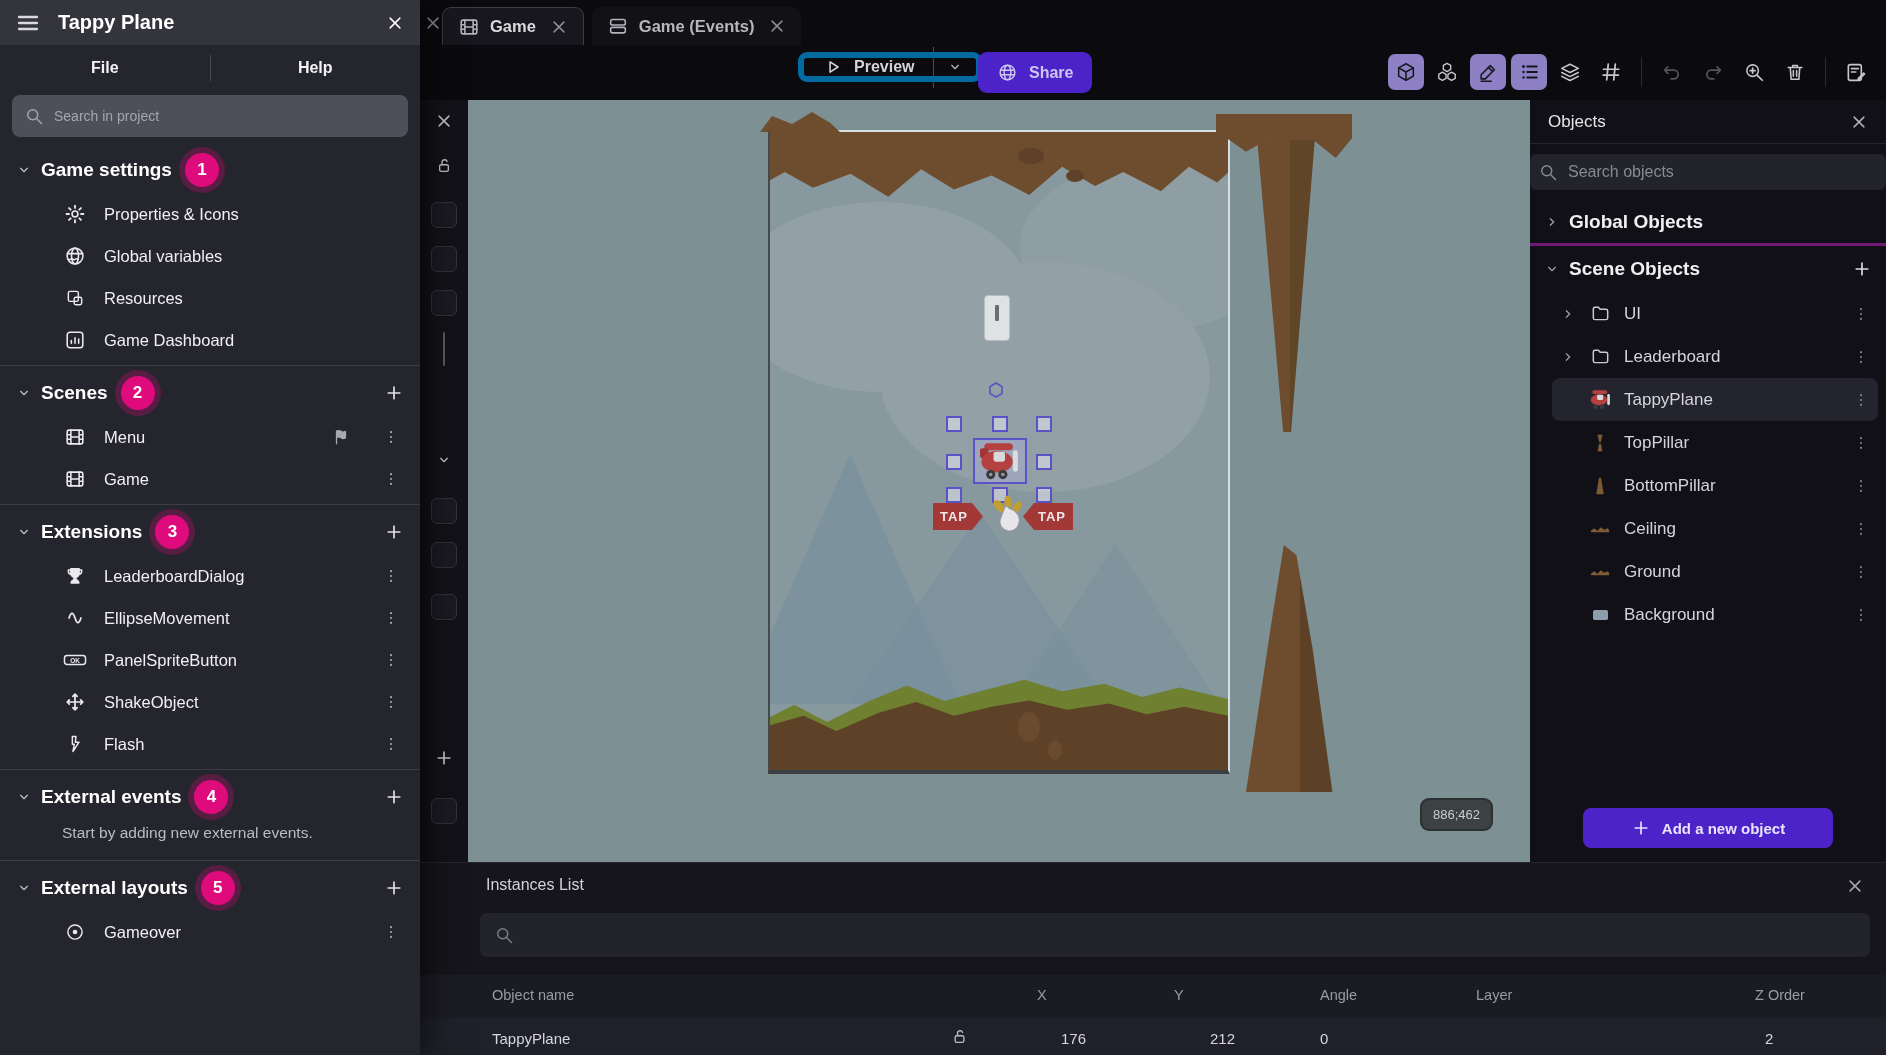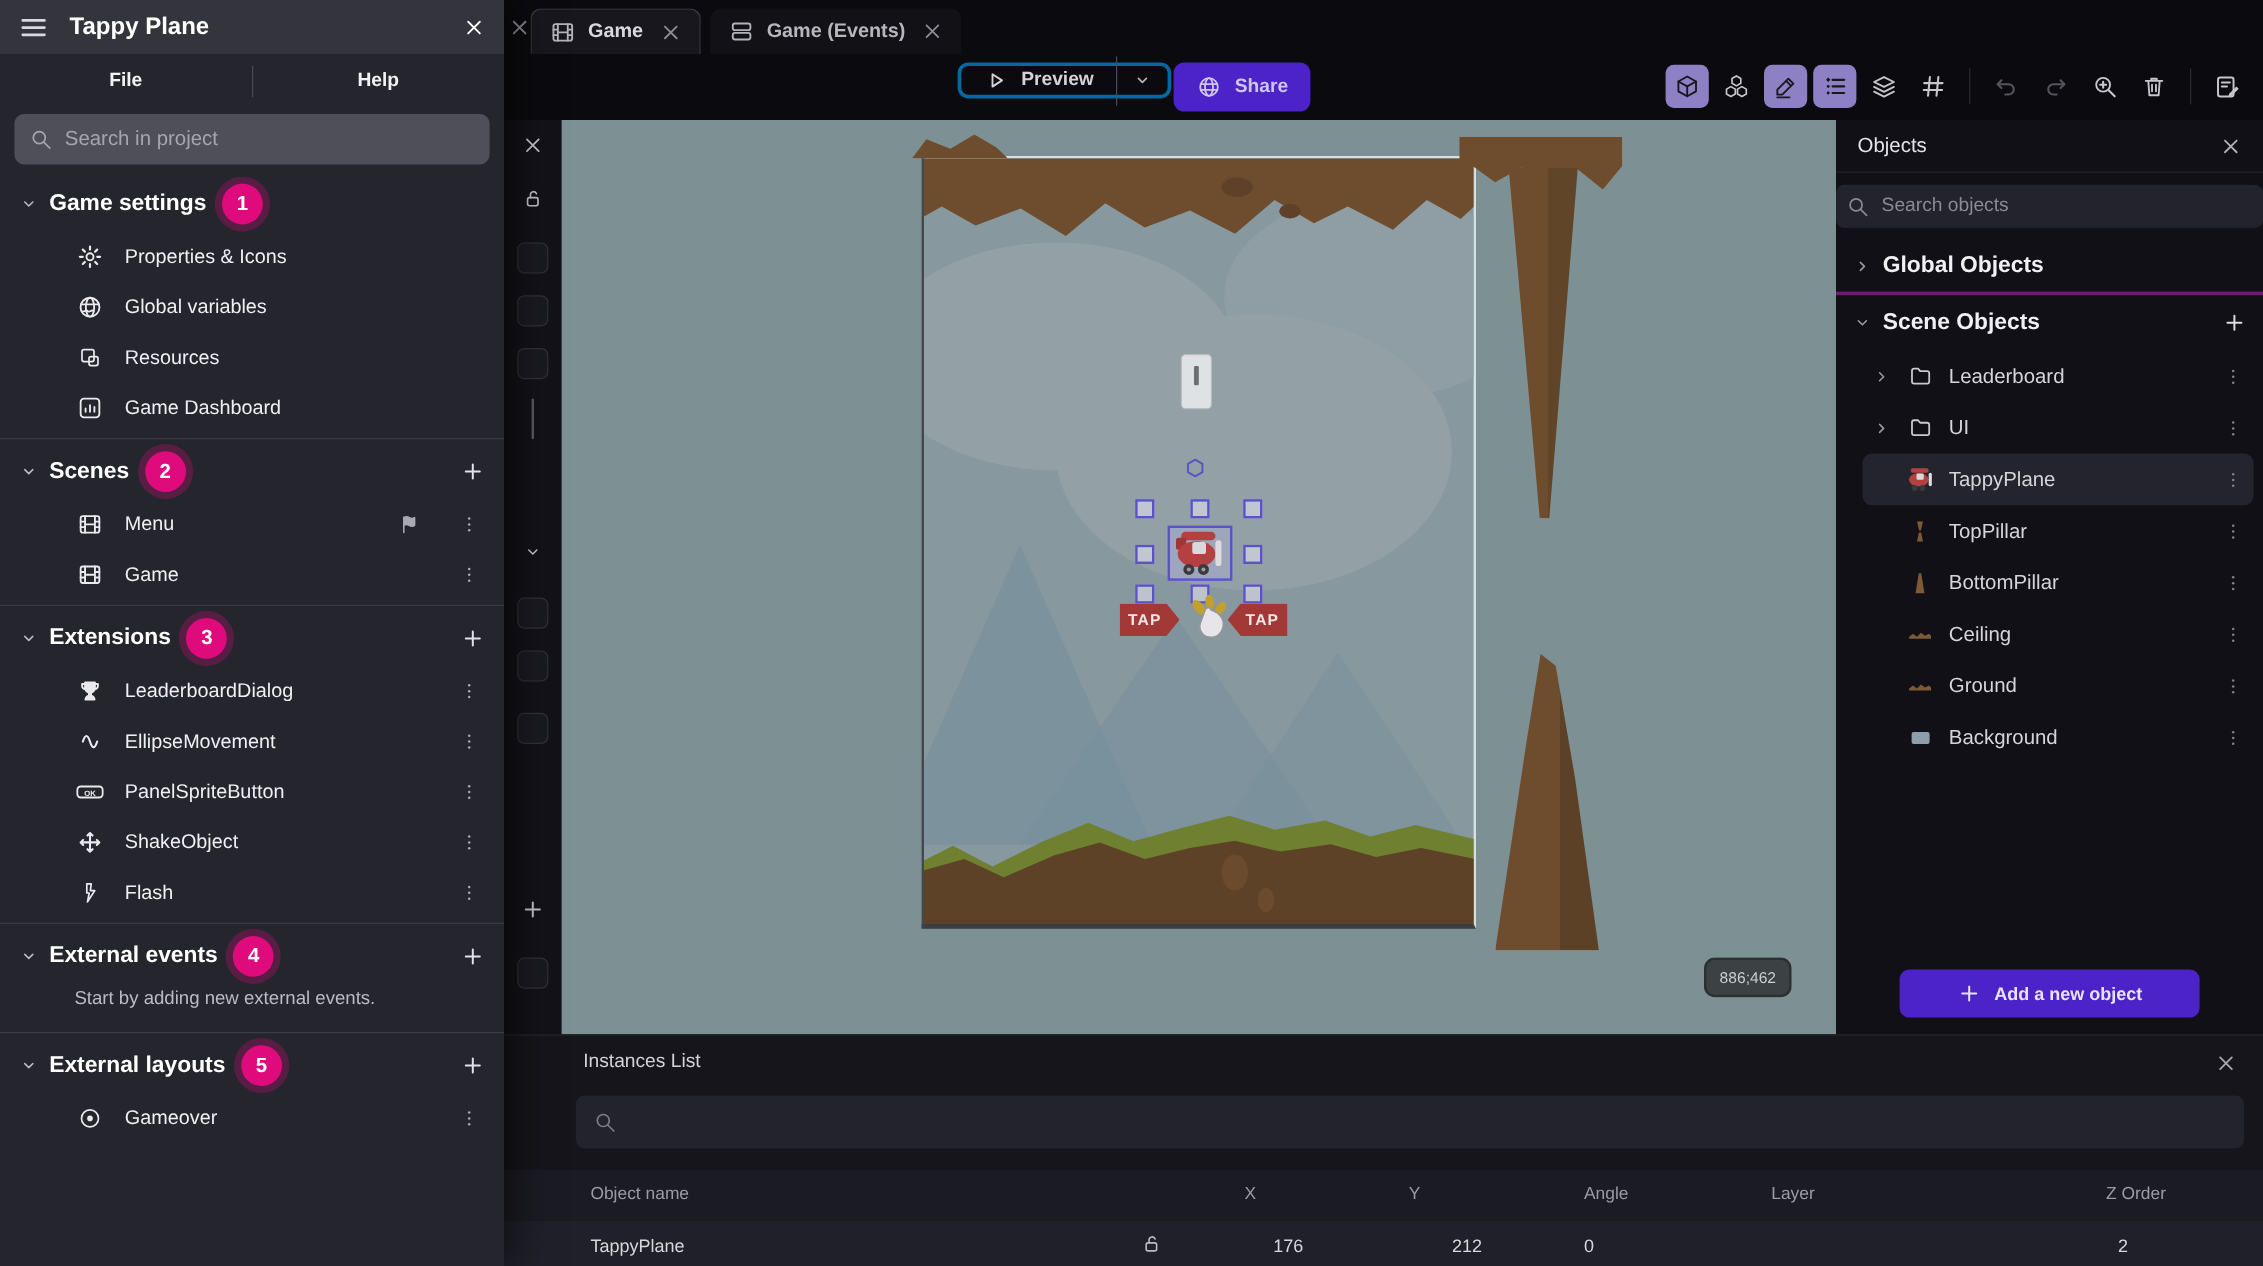--- a/index.html
+++ b/index.html
@@ -14,21 +14,21 @@
   .lpanel { position:absolute; left:0; top:0; width:420px; height:1055px; background:#25252d; z-index:30;
             box-shadow:10px 0 30px rgba(0,0,0,.5); display:flex; flex-direction:column; }
   .lp-header { height:45px; background:#34343d; display:flex; align-items:center; padding:0 16px; gap:18px; flex:none; }
   .lp-title { font-weight:bold; font-size:20px; color:#ffffff; flex:1; }
   .lp-close { color:#ffffff; cursor:pointer; }
   .lp-menu { display:flex; align-items:center; height:46px; flex:none; }
   .lp-menu-item { flex:1; text-align:center; font-weight:bold; font-size:16px; color:#f2f2f5; cursor:pointer; }
   .lp-menu-sep { width:1px; height:26px; background:#4a4a54; }
   .lp-search { margin:4px 12px 10px; height:42px; background:#4f4f5a; border-radius:8px; display:flex; align-items:center;
                padding:0 12px; gap:10px; color:#a5a5ae; flex:none; }
-  .lp-search input { background:transparent; border:none; outline:none; color:#e8e8ec; font-size:17px; width:100%; }
+  .lp-search input { background:transparent; border:none; outline:none; color:#e8e8ec; font-size:14px; width:100%; }
   .lp-search input::placeholder { color:#a5a5ae; }
   .lp-sections { flex:1; overflow:hidden; }
   .lp-div { border-top:1px solid #3c3c46; margin:4px 0; }
   .lp-sec { display:flex; align-items:center; min-height:46px; padding:0 16px; gap:9px; }
   .lp-sec .chev { color:#b9b9c2; }
   .lp-sec-label { font-weight:bold; font-size:19px; color:#ffffff; }
   .lp-badge { width:34px; height:34px; border-radius:50%; background:#df0b7c; color:#fff; font-weight:bold; font-size:17px;
               display:inline-flex; align-items:center; justify-content:center; margin-left:4px;
               box-shadow:0 0 0 6px rgba(223,11,124,.28); }
   .lp-add { color:#e2e2e8; cursor:pointer; }
@@ -42,21 +42,21 @@
   .hidden-tab-close { position:absolute; left:4px; top:14px; color:#8d8d96; }
   .tab { display:inline-flex; align-items:center; gap:10px; height:38px; padding:0 15px; margin-left:22px;
          color:#b6b6bd; font-size:16.5px; font-weight:600; border-radius:9px 9px 0 0; background:#111116; cursor:pointer; }
   .tab + .tab { margin-left:8px; }
   .tab.active { background:#17171d; border:1px solid #3d3d47; border-bottom:none; color:#d8d8dd; }
   .tab .ticon { color:#b3b3bb; }
   .tab .tclose { color:#8d8d96; margin-left:4px; }
 
   
   .toolbar { position:absolute; left:420px; right:0; top:45px; height:55px; background:#0b0b0f; }
-  .preview-wrap { position:absolute; left:378px; top:7px; height:30px; border:3px solid #0369a1; border-radius:9px;
+  .preview-wrap { position:absolute; left:378px; top:7px; height:30px; border:6px solid #0369a1; border-radius:9px;
                   display:flex; align-items:center; color:#d2d2d8; }
   .preview-main { display:flex; align-items:center; gap:11px; padding:0 19px; font-weight:bold; font-size:16px; cursor:pointer; }
   .preview-sep { width:1px; height:41px; background:#4a4a54; }
   .preview-chev { padding:0 13px; color:#b5b5bd; cursor:pointer; }
   .share-btn { position:absolute; left:558px; top:7px; height:41px; border-radius:9px; background:#4b23c9; color:#cfc5ee;
                display:flex; align-items:center; gap:11px; padding:0 19px; font-weight:bold; font-size:16px; cursor:pointer; }
   .ticons { position:absolute; right:12px; top:9px; display:flex; align-items:center; gap:5px; }
   .tbtn { width:36px; height:36px; border-radius:7px; display:flex; align-items:center; justify-content:center; color:#c6c6cd; cursor:pointer; }
   .tbtn.active { background:#8d80c4; color:#17171d; }
   .tbtn.dim { color:#54545c; }
@@ -454,42 +454,42 @@
         <span class="icon chev">
           <svg viewBox="0 0 24 24" width="16" height="16" fill="none" stroke="currentColor" stroke-width="1.7" stroke-linecap="round" stroke-linejoin="round">
             <path d="M9.5 7l5 5-5 5" stroke-width="2"></path>
           </svg>
         </span>
         <span class="icon oicon">
           <svg viewBox="0 0 24 24" width="21" height="21" fill="none" stroke="currentColor" stroke-width="1.7" stroke-linecap="round" stroke-linejoin="round">
             <path d="M3.8 6.8a2 2 0 0 1 2-2h3.8l2 2.4h6.6a2 2 0 0 1 2 2v7.8a2 2 0 0 1-2 2H5.8a2 2 0 0 1-2-2z"></path>
           </svg>
         </span>
-        <span>Leaderboard</span>
+        <span>UI</span>
         <span class="sp"></span>
         <span class="icon kebab">
           <svg viewBox="0 0 24 24" width="18" height="18" fill="none" stroke="currentColor" stroke-width="1.7" stroke-linecap="round" stroke-linejoin="round">
             <circle cx="12" cy="5.5" r="1.4" fill="currentColor" stroke="none"></circle>
             <circle cx="12" cy="12" r="1.4" fill="currentColor" stroke="none"></circle>
             <circle cx="12" cy="18.5" r="1.4" fill="currentColor" stroke="none"></circle>
           </svg>
         </span>
       </div>
       <div class="obj-row">
         <span class="icon chev">
           <svg viewBox="0 0 24 24" width="16" height="16" fill="none" stroke="currentColor" stroke-width="1.7" stroke-linecap="round" stroke-linejoin="round">
             <path d="M9.5 7l5 5-5 5" stroke-width="2"></path>
           </svg>
         </span>
         <span class="icon oicon">
           <svg viewBox="0 0 24 24" width="21" height="21" fill="none" stroke="currentColor" stroke-width="1.7" stroke-linecap="round" stroke-linejoin="round">
             <path d="M3.8 6.8a2 2 0 0 1 2-2h3.8l2 2.4h6.6a2 2 0 0 1 2 2v7.8a2 2 0 0 1-2 2H5.8a2 2 0 0 1-2-2z"></path>
           </svg>
         </span>
-        <span>UI</span>
+        <span>Leaderboard</span>
         <span class="sp"></span>
         <span class="icon kebab">
           <svg viewBox="0 0 24 24" width="18" height="18" fill="none" stroke="currentColor" stroke-width="1.7" stroke-linecap="round" stroke-linejoin="round">
             <circle cx="12" cy="5.5" r="1.4" fill="currentColor" stroke="none"></circle>
             <circle cx="12" cy="12" r="1.4" fill="currentColor" stroke="none"></circle>
             <circle cx="12" cy="18.5" r="1.4" fill="currentColor" stroke="none"></circle>
           </svg>
         </span>
       </div>
       <div class="obj-row selected">

